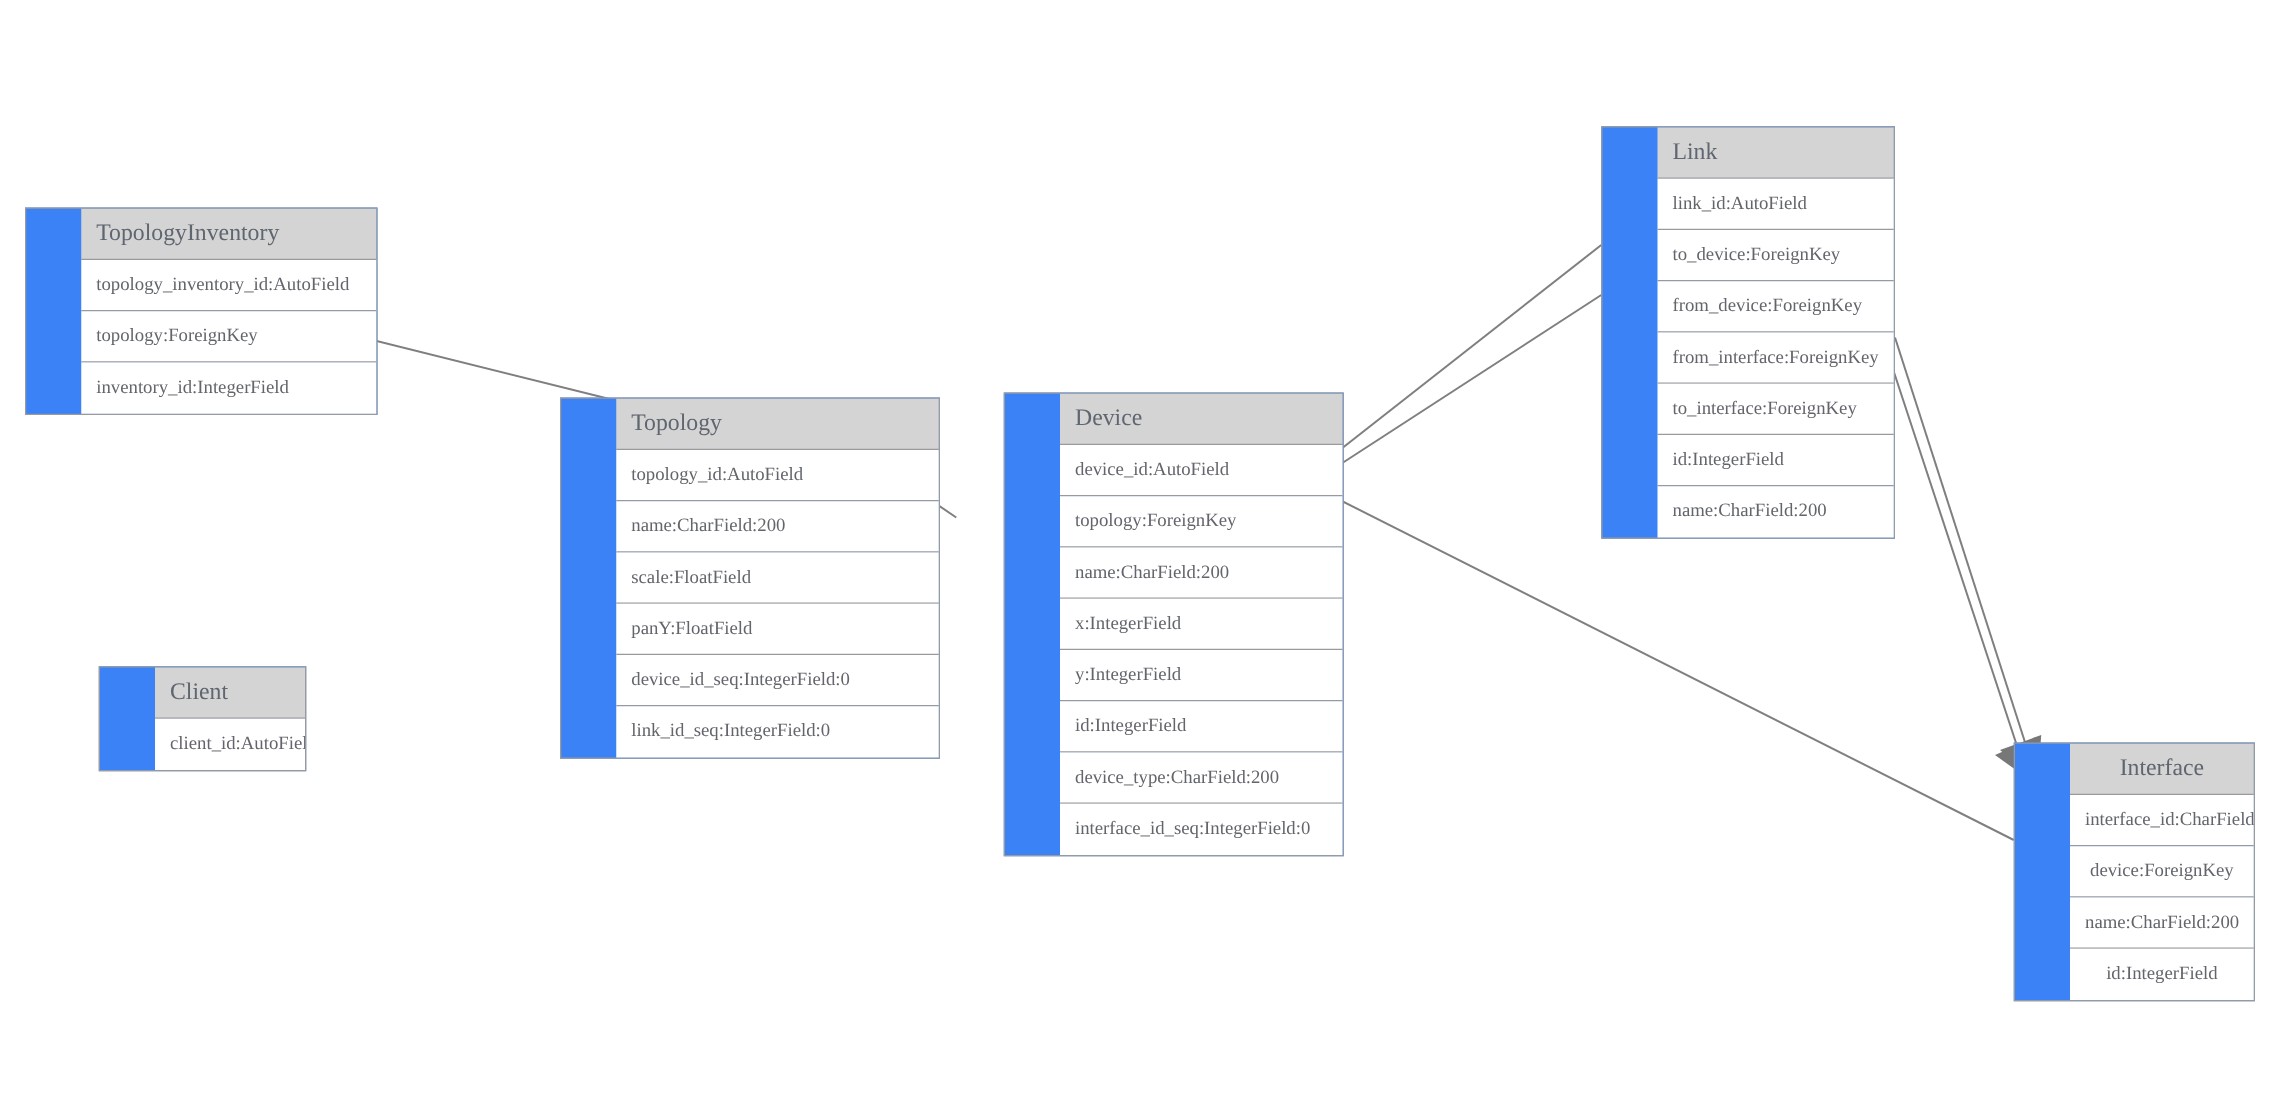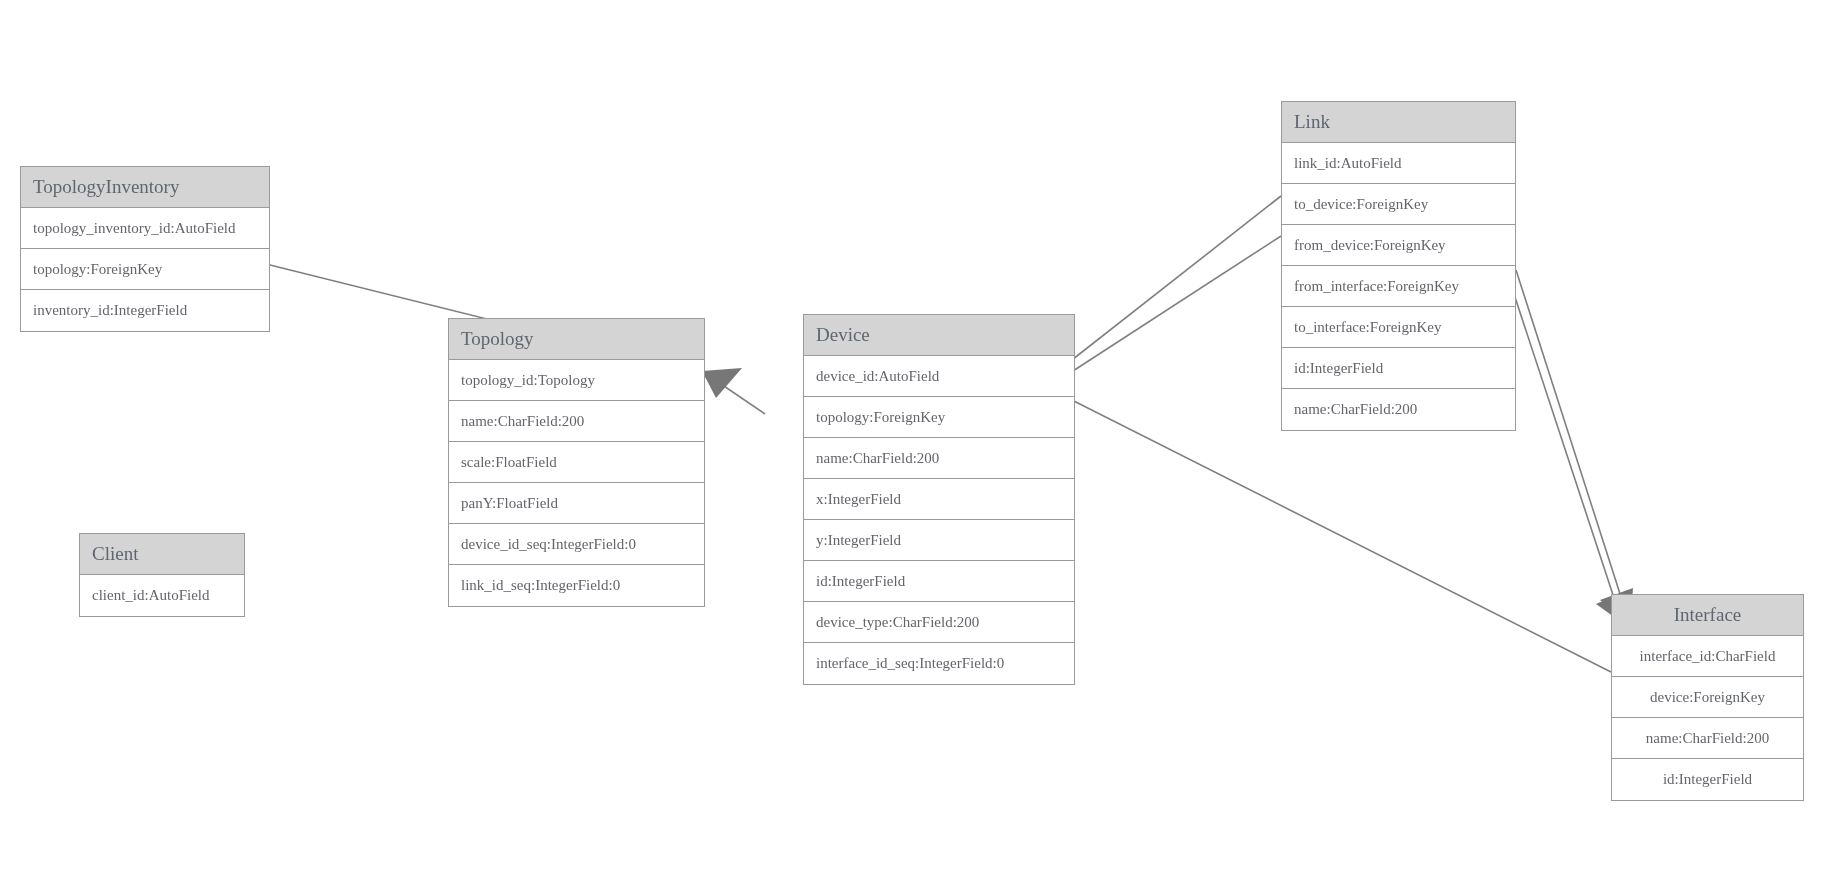--- a/index.html
+++ b/index.html
@@ -24,20 +24,21 @@
     width: 1824px;
     height: 874px;
     pointer-events: none;
   }
   .entity {
     position: absolute;
     box-sizing: border-box;
     border: 1px solid #9a9a9a;
     background: #3b82f6;
     z-index: 2;
+    padding-left: 44px;
   }
   .entity-header {
     box-sizing: border-box;
     background: #d4d4d4;
     border-bottom: 1px solid #9a9a9a;
     color: #5f6670;
     font-size: 19px;
     line-height: 40px;
     height: 41px;
     padding: 0 12px;
@@ -97,33 +98,33 @@
       <polygon points="1630,625 1600,600 1633,588" fill="#777777"></polygon>
     </g>
 
     <g>
       <line x1="1510" y1="282" x2="1616" y2="604" stroke="#7f7f7f" stroke-width="1.6"></line>
       <polygon points="1628,627 1596,604 1628,590" fill="#777777"></polygon>
     </g>
   </svg>
 
   <div id="entities">
-      <div class="entity" style="left: 20px; top: 166px; width: 250px;">
+      <div class="entity" style="left: 20px; top: 166px; width: 282px;">
         <div class="entity-header">TopologyInventory</div>
         <div class="entity-row">topology_inventory_id:AutoField</div>
         <div class="entity-row">topology:ForeignKey</div>
         <div class="entity-row">inventory_id:IntegerField</div>
       </div>
       <div class="entity" style="left: 79px; top: 533px; width: 166px;">
         <div class="entity-header">Client</div>
         <div class="entity-row">client_id:AutoField</div>
       </div>
-      <div class="entity" style="left: 448px; top: 318px; width: 257px;">
+      <div class="entity" style="left: 448px; top: 318px; width: 304px;">
         <div class="entity-header">Topology</div>
-        <div class="entity-row">topology_id:Topology</div>
+        <div class="entity-row">topology_id:AutoField</div>
         <div class="entity-row">name:CharField:200</div>
         <div class="entity-row">scale:FloatField</div>
         <div class="entity-row">panY:FloatField</div>
         <div class="entity-row">device_id_seq:IntegerField:0</div>
         <div class="entity-row">link_id_seq:IntegerField:0</div>
       </div>
       <div class="entity" style="left: 803px; top: 314px; width: 272px;">
         <div class="entity-header">Device</div>
         <div class="entity-row">device_id:AutoField</div>
         <div class="entity-row">topology:ForeignKey</div>

